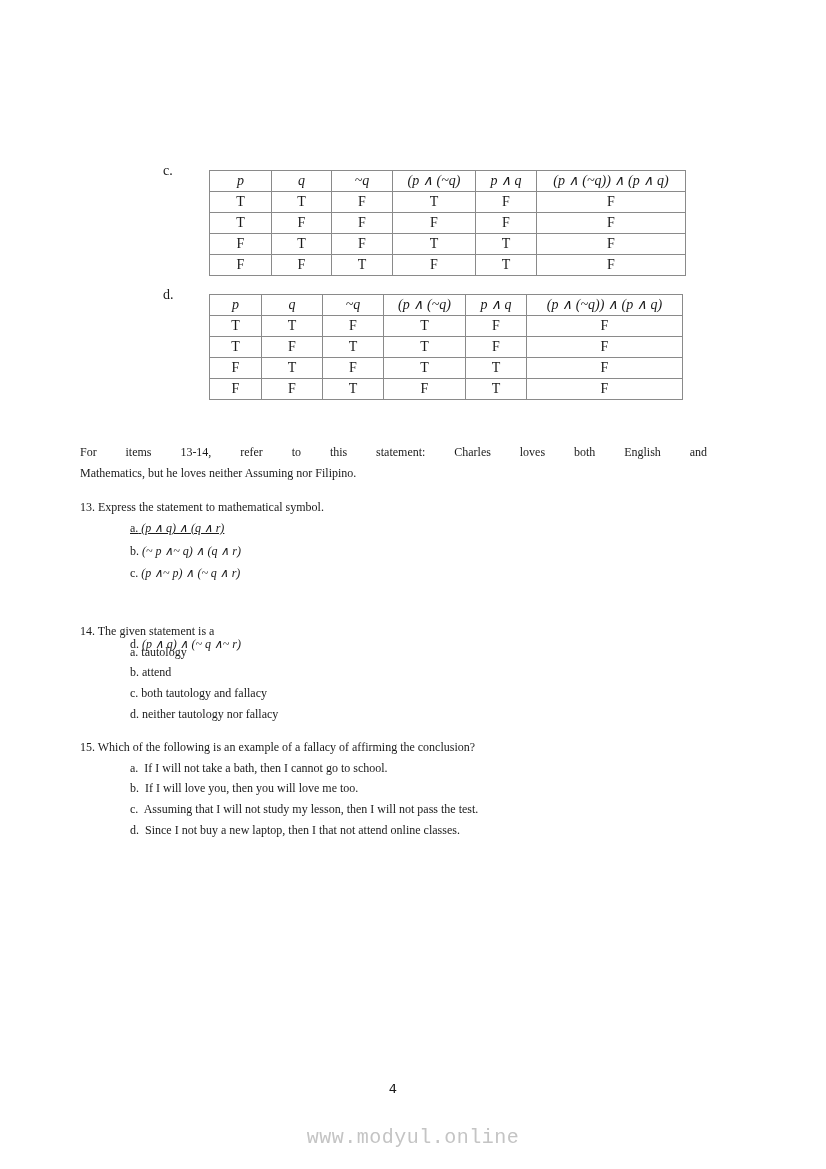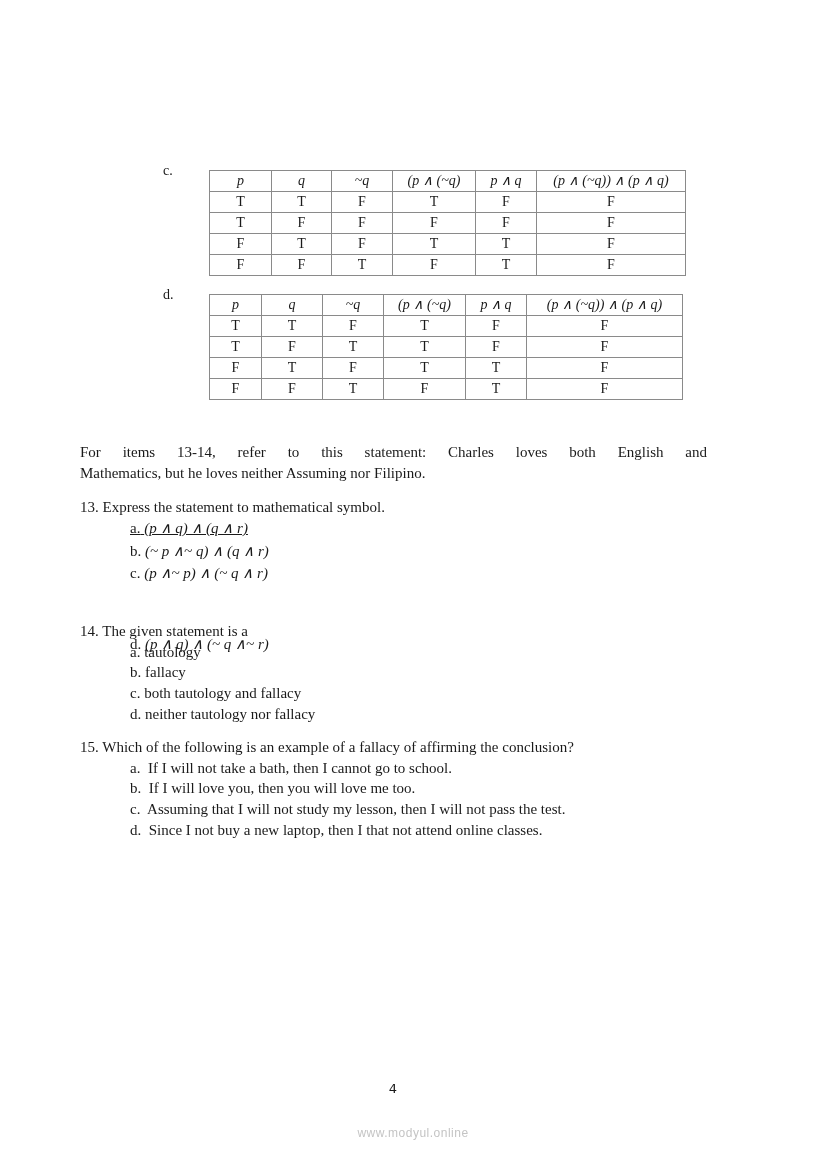--- a/index.html
+++ b/index.html
@@ -4,28 +4,28 @@
 <style>
   html, body { margin: 0; padding: 0; background: #ffffff; }
   body { width: 826px; height: 1169px; position: relative; overflow: hidden;
          font-family: "DejaVu Serif", "Liberation Serif", serif; color: #1a1a1a; }
   .page { position: absolute; left: 0; top: 0; width: 826px; height: 1169px; }
   .abs { position: absolute; }
   .label { font-size: 14px; font-family: "Liberation Serif", serif; }
   table.tt { position: absolute; border-collapse: collapse; font-family: "Liberation Serif", serif; font-size: 14px; }
   table.tt td, table.tt th { border: 1px solid #8a8a8a; text-align: center; padding: 0; height: 20px; line-height: 20px; font-weight: normal; }
   table.tt th { font-style: italic; font-size: 14px; }
-  .txt { font-family: "Liberation Serif", serif; font-size: 15px; line-height: 21px; }
+  .txt { font-family: "Liberation Serif", serif; font-size: 12px; line-height: 21px; }
   .para { position: absolute; left: 80px; width: 627px; text-align: justify; text-align-last: left; }
   .para .first { text-align: justify; text-align-last: justify; display: block; }
   .q { position: absolute; left: 80px; }
   .opt { position: absolute; left: 130px; }
   .math { font-style: italic; }
   .pagenum { position: absolute; left: 0; width: 786px; text-align: center; top: 1081px; font-family: "DejaVu Sans", sans-serif; font-size: 13px; }
-  .watermark { position: absolute; left: 0; width: 826px; text-align: center; top: 1126px; font-family: Liberation Sans, sans-serif; font-size: 12px; color: #c4c4c4; letter-spacing: 0.5px; }
+  .watermark { position: absolute; left: 0; width: 826px; text-align: center; top: 1126px; font-family: Liberation Mono, monospace; font-size: 20px; color: #c4c4c4; letter-spacing: 0.5px; }
 </style>
 </head>
 <body>
 
 <div class="page">
 
   <span class="abs label" style="left:163px; top:163px;">c.</span>
   <table class="tt" style="left:209px; top:170px;">
     <tbody>
         <tr>
@@ -140,21 +140,21 @@
     <span class="math">(p ∧ q) ∧ (~ q ∧~ r)</span>
   </div>
 
   <div class="q txt" style="top:621px;">14. The given statement is a</div>
   <div class="opt txt" style="top:642px;">
     <span>a.</span>
     <span>tautology</span>
   </div>
   <div class="opt txt" style="top:662px;">
     <span>b.</span>
-    <span>fallacy</span>
+    <span>attend</span>
   </div>
   <div class="opt txt" style="top:683px;">
     <span>c.</span>
     <span>both tautology and fallacy</span>
   </div>
   <div class="opt txt" style="top:704px;">
     <span>d.</span>
     <span>neither tautology nor fallacy</span>
   </div>
 

